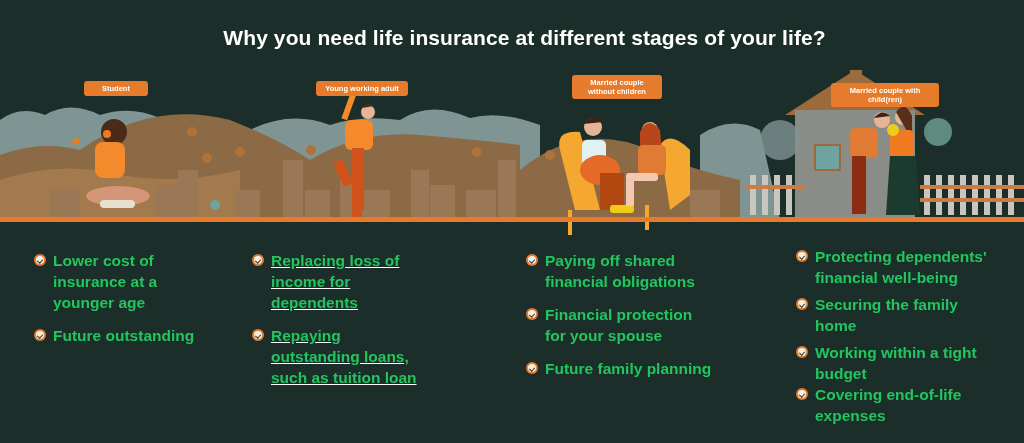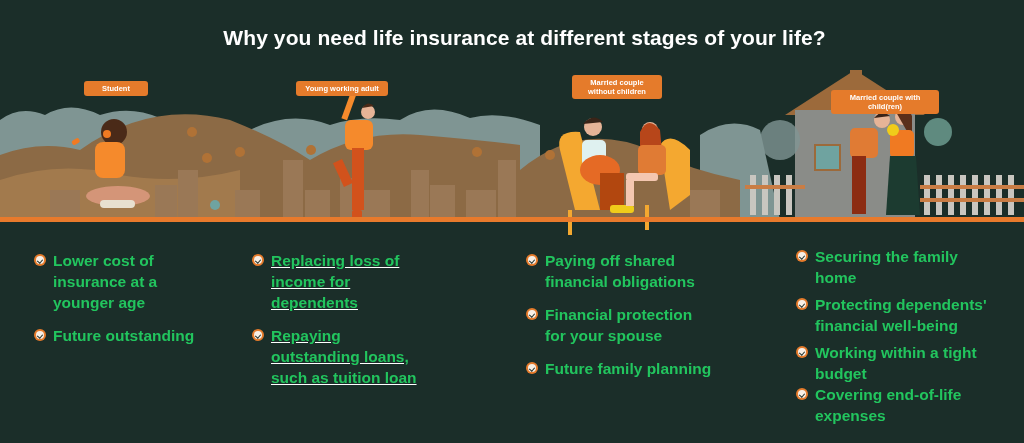--- a/index.html
+++ b/index.html
@@ -155,23 +155,23 @@
       <path d="M896,52 Q905,40 912,56 L912,80 Z" fill="#5a2f1a"></path>
       <rect x="890" y="70" width="24" height="28" rx="5" fill="#f07a22"></rect>
       <path d="M890,96 L916,96 L920,155 L886,155 Z" fill="#1c3b30"></path>
       <circle cx="893" cy="70" r="6" fill="#f0cc1a"></circle>
     </g>
   </svg>
   <div class="ground"></div>
 </div>
 
 <div class="pill" style="left:84px; top:81px; width:64px;">Student</div>
-<div class="pill" style="left:296px; top:81px; width:92px;">Young working adult</div>
+<div class="pill" style="left:316px; top:81px; width:92px;">Young working adult</div>
 <div class="pill" style="left:572px; top:75px; width:90px;">Married couple without children</div>
-<div class="pill" style="left:831px; top:90px; width:108px;">Married couple with child(ren)</div>
+<div class="pill" style="left:831px; top:83px; width:108px;">Married couple with child(ren)</div>
 
 <div class="col" style="left:34px; width:200px;">
   <div class="item">
     <span class="check"></span>
     <span class="item-text" style="width:140px;">Lower cost of insurance at a younger age</span>
   </div>
   <div class="item">
     <span class="check"></span>
     <span class="item-text">Future outstanding</span>
   </div>
@@ -199,26 +199,26 @@
   </div>
   <div class="item">
     <span class="check"></span>
     <span class="item-text">Future family planning</span>
   </div>
 </div>
 
 <div class="col" style="left:796px; top:246px; width:225px;">
   <div class="item" style="margin-bottom:6px;">
     <span class="check"></span>
+    <span class="item-text" style="width:190px;">Protecting dependents' financial well-being</span>
+  </div>
+  <div class="item" style="margin-bottom:6px;">
+    <span class="check"></span>
     <span class="item-text" style="width:170px;">Securing the family home</span>
   </div>
-  <div class="item" style="margin-bottom:6px;">
-    <span class="check"></span>
-    <span class="item-text" style="width:190px;">Protecting dependents' financial well-being</span>
-  </div>
   <div class="item" style="margin-bottom:0;">
     <span class="check"></span>
     <span class="item-text" style="width:175px;">Working within a tight budget</span>
   </div>
   <div class="item" style="margin-bottom:0;">
     <span class="check"></span>
     <span class="item-text" style="width:170px;">Covering end-of-life expenses</span>
   </div>
 </div>
 

